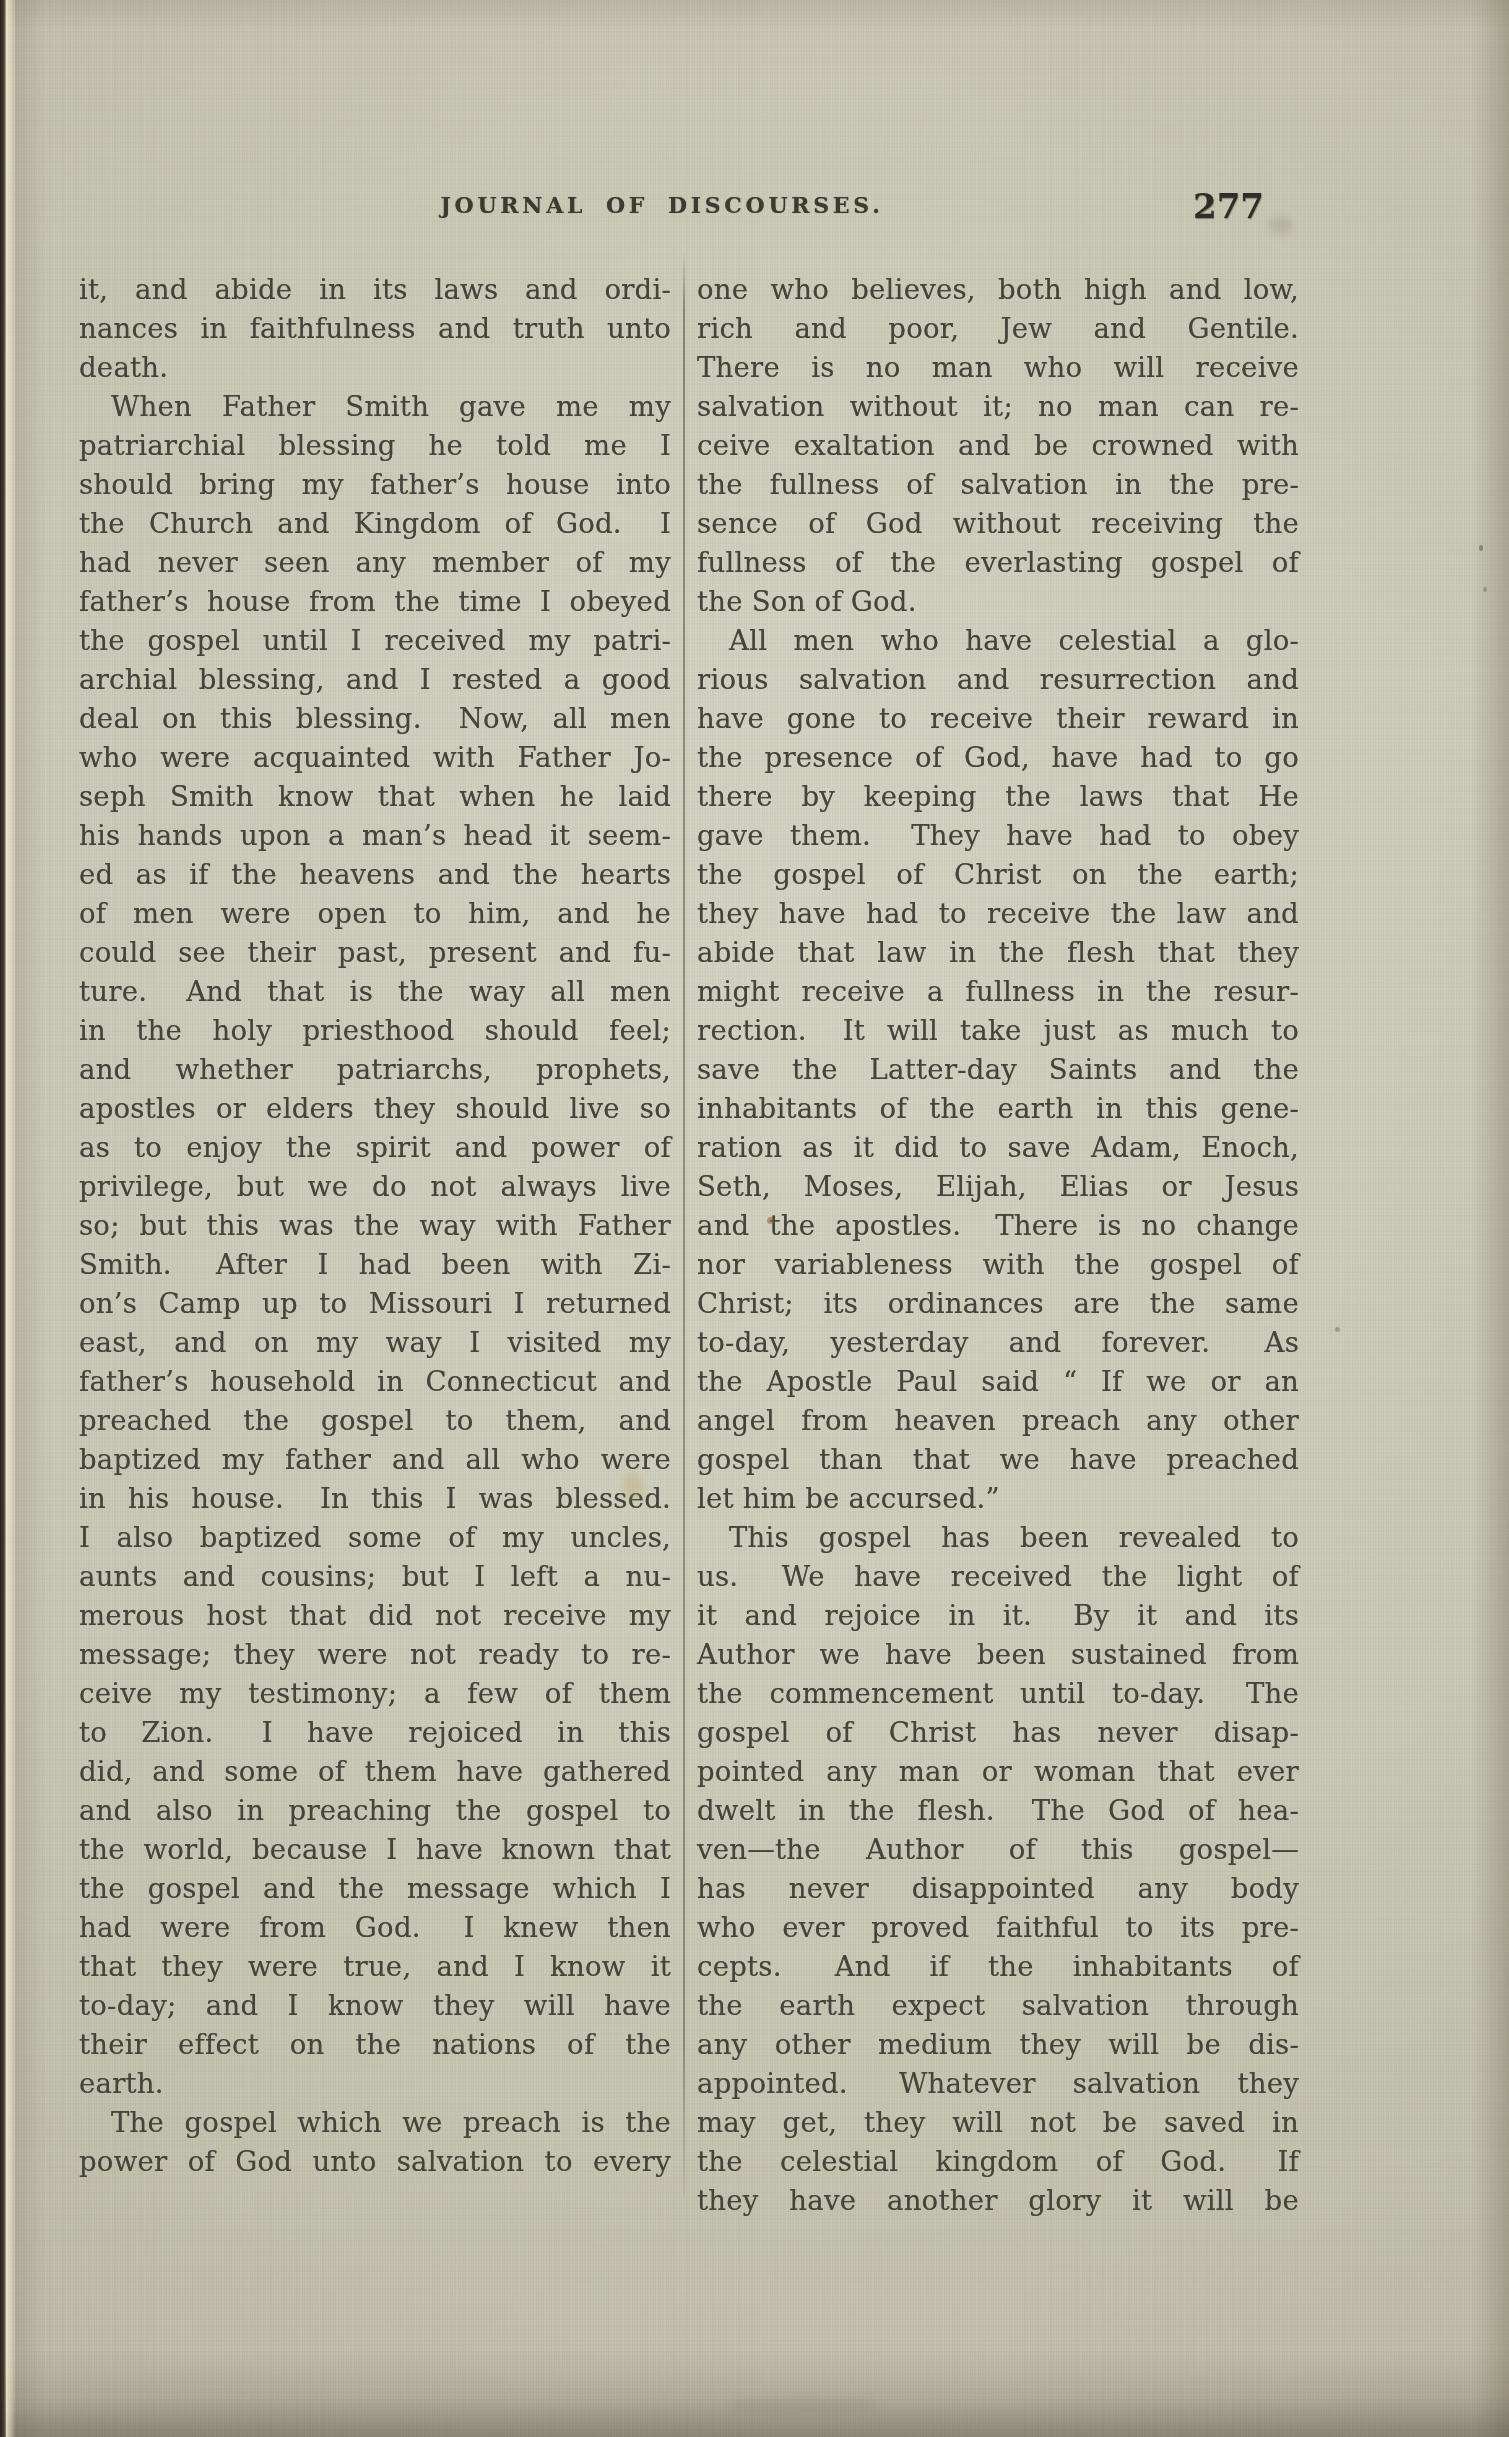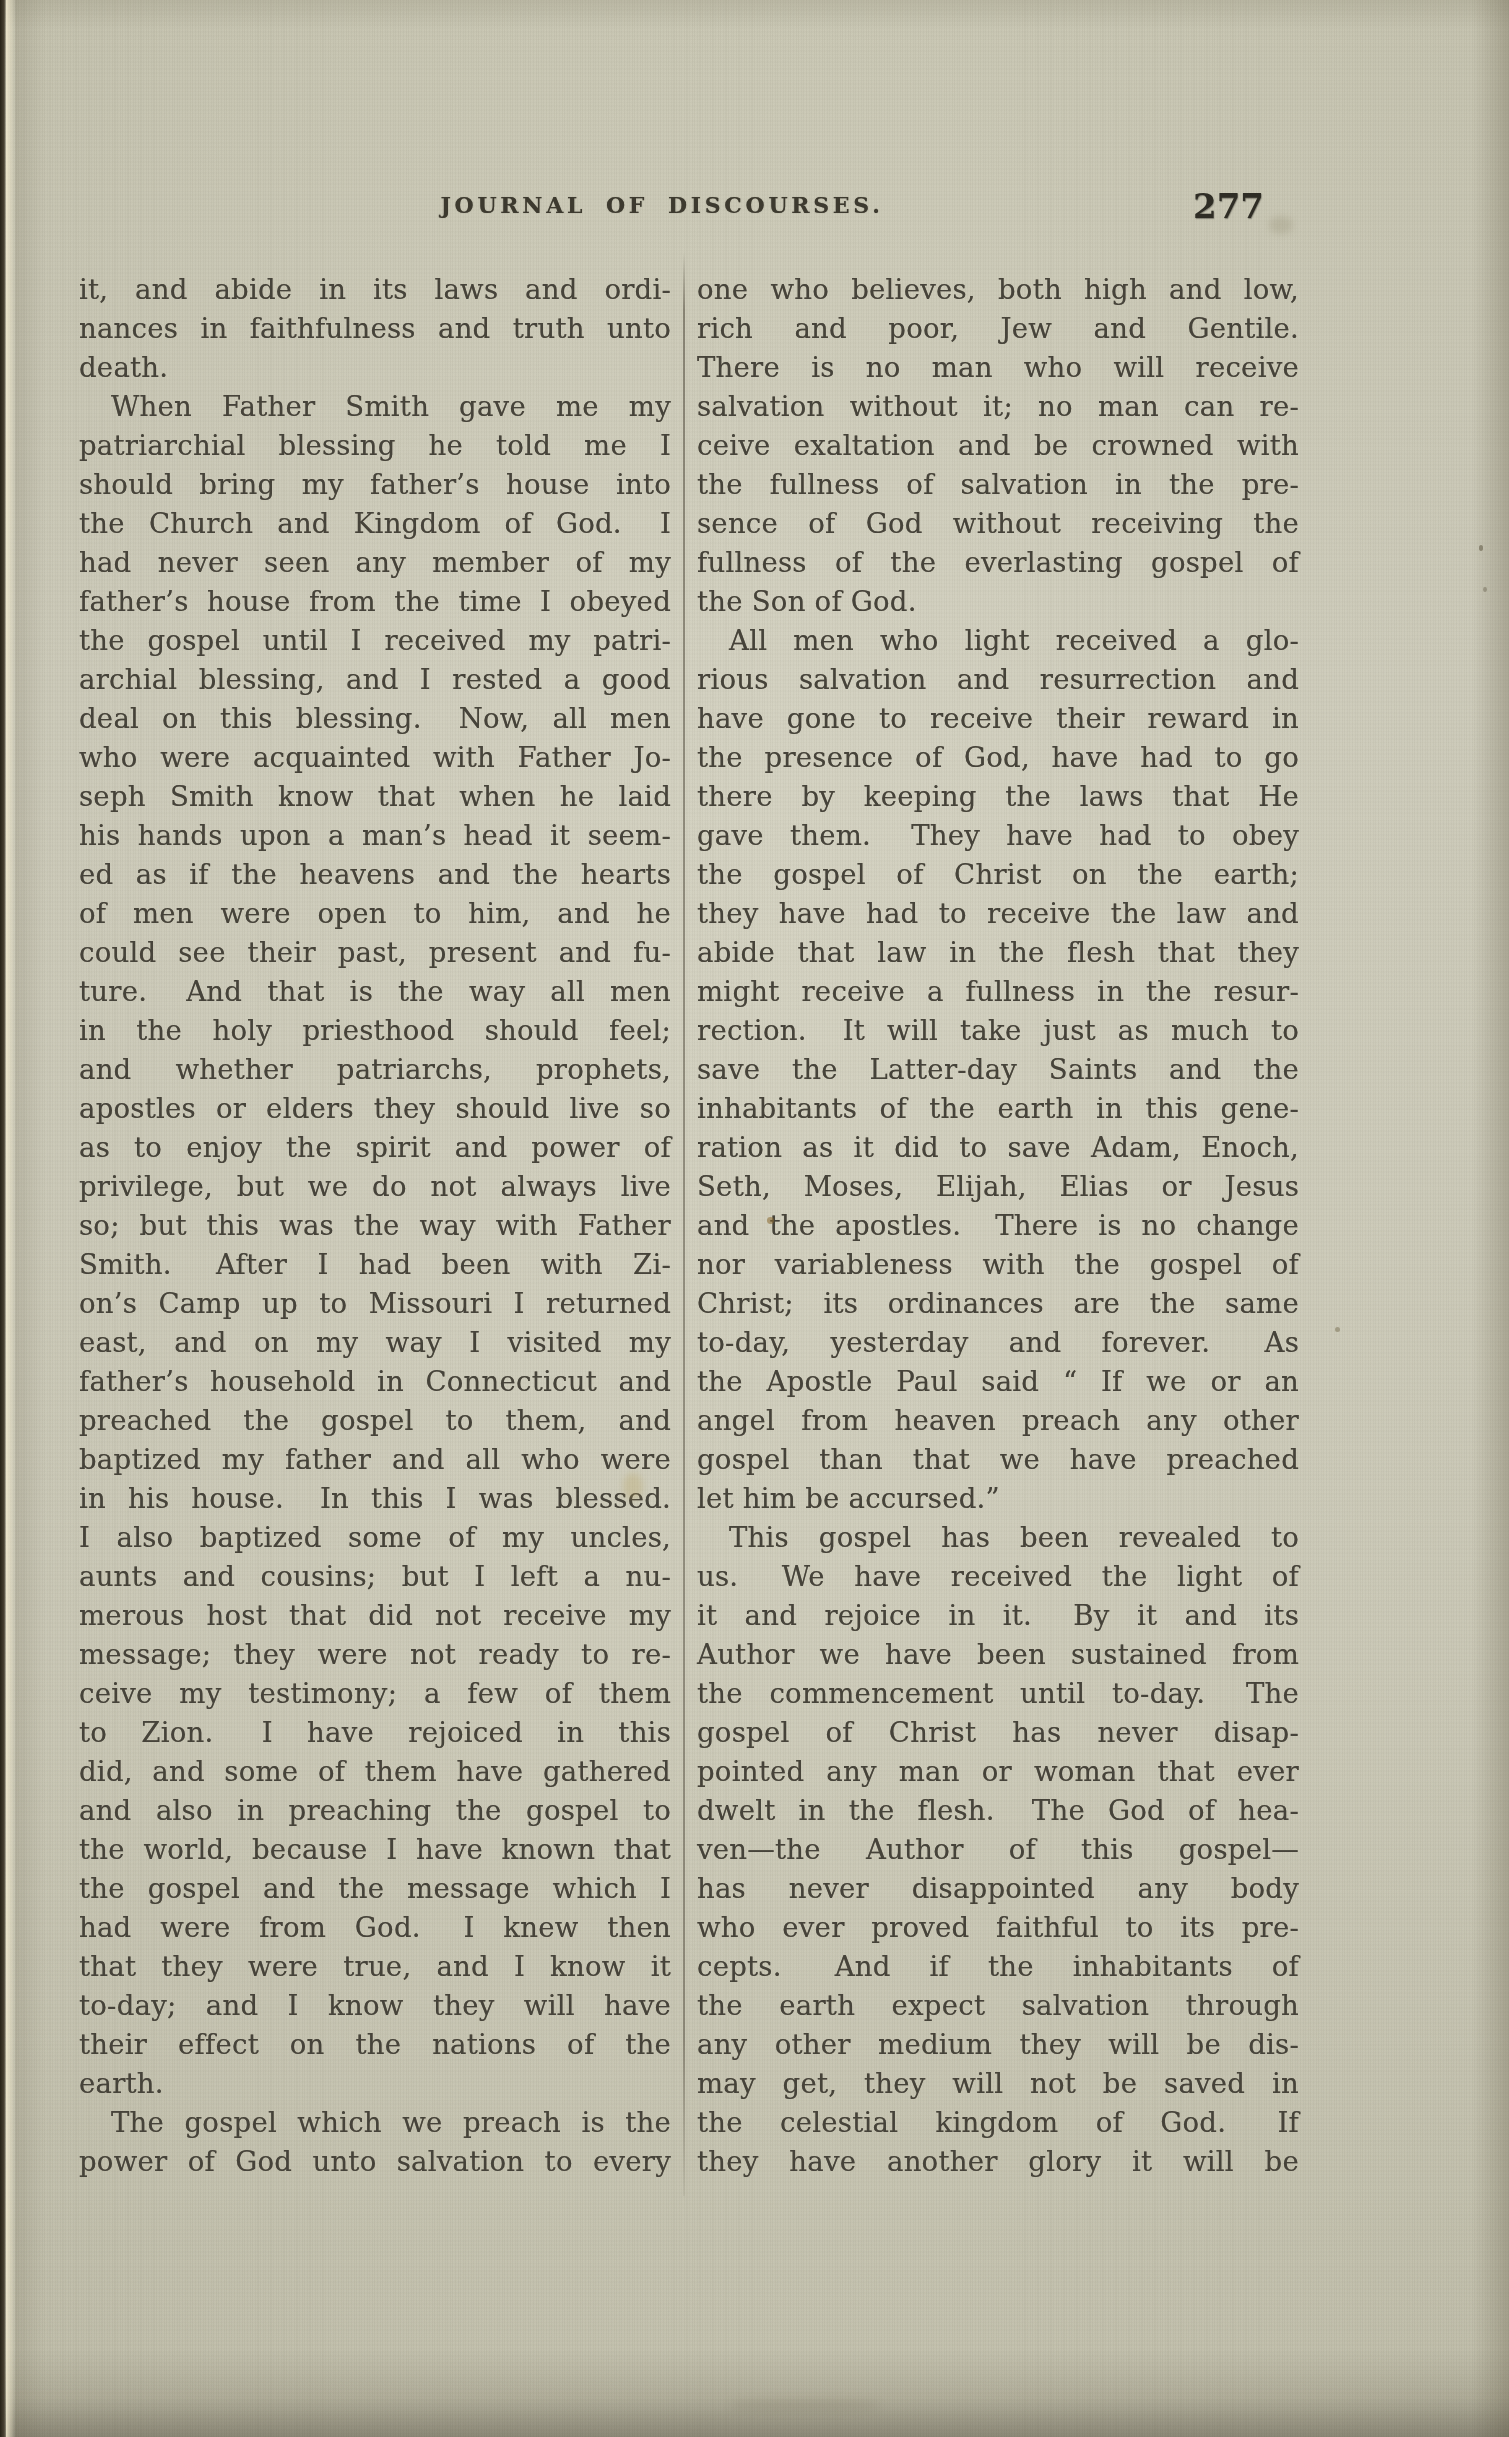--- a/index.html
+++ b/index.html
@@ -163,21 +163,21 @@
   <div class="column column-right">
       <div class="line">one who believes, both high and low,</div>
       <div class="line">rich and poor, Jew and Gentile.</div>
       <div class="line">There is no man who will receive</div>
       <div class="line">salvation without it; no man can re-</div>
       <div class="line">ceive exaltation and be crowned with</div>
       <div class="line">the fullness of salvation in the pre-</div>
       <div class="line">sence of God without receiving the</div>
       <div class="line">fullness of the everlasting gospel of</div>
       <div class="line para-end">the Son of God.</div>
-      <div class="line indent">All men who light received a glo-</div>
+      <div class="line indent">All men who have celestial a glo-</div>
       <div class="line">rious salvation and resurrection and</div>
       <div class="line">have gone to receive their reward in</div>
       <div class="line">the presence of God, have had to go</div>
       <div class="line">there by keeping the laws that He</div>
       <div class="line">gave them.  They have had to obey</div>
       <div class="line">the gospel of Christ on the earth;</div>
       <div class="line">they have had to receive the law and</div>
       <div class="line">abide that law in the flesh that they</div>
       <div class="line">might receive a fullness in the resur-</div>
       <div class="line">rection.  It will take just as much to</div>
@@ -200,20 +200,21 @@
       <div class="line">the commencement until to-day.  The</div>
       <div class="line">gospel of Christ has never disap-</div>
       <div class="line">pointed any man or woman that ever</div>
       <div class="line">dwelt in the flesh.  The God of hea-</div>
       <div class="line">ven—the Author of this gospel—</div>
       <div class="line">has never disappointed any body</div>
       <div class="line">who ever proved faithful to its pre-</div>
       <div class="line">cepts.  And if the inhabitants of</div>
       <div class="line">the earth expect salvation through</div>
       <div class="line">any other medium they will be dis-</div>
+      <div class="line">appointed.  Whatever salvation they</div>
       <div class="line">may get, they will not be saved in</div>
       <div class="line">the celestial kingdom of God.  If</div>
       <div class="line">they have another glory it will be</div>
     </div>
 
   <div class="speck speck-1"></div>
   <div class="speck speck-2"></div>
   <div class="speck speck-3"></div>
   <div class="speck speck-4"></div>
   <div class="speck speck-5"></div>

